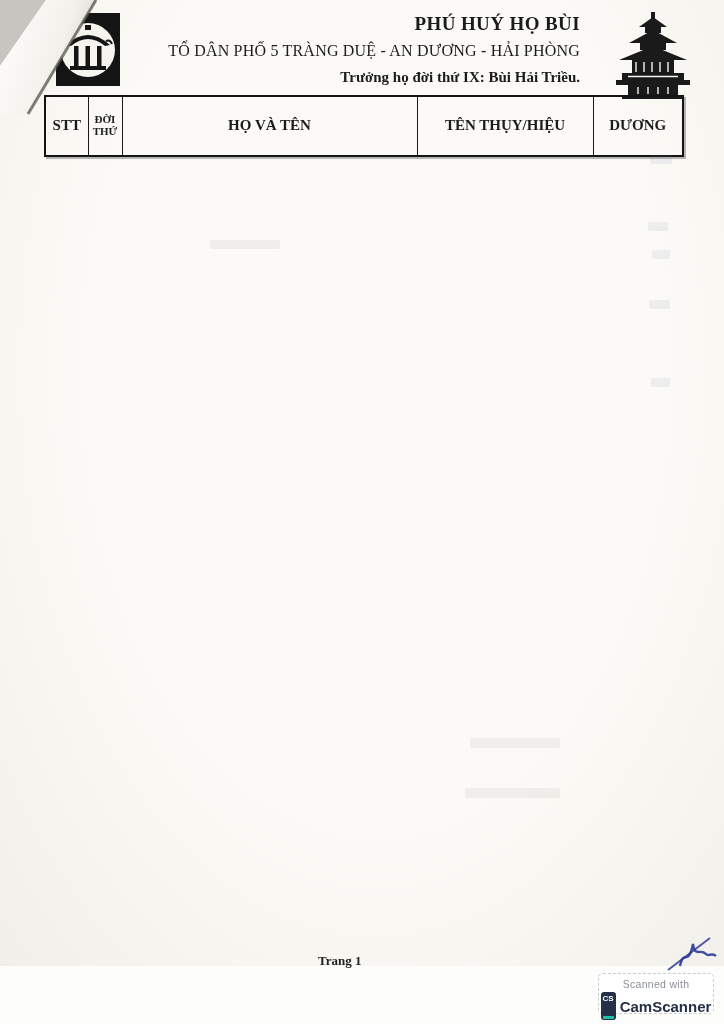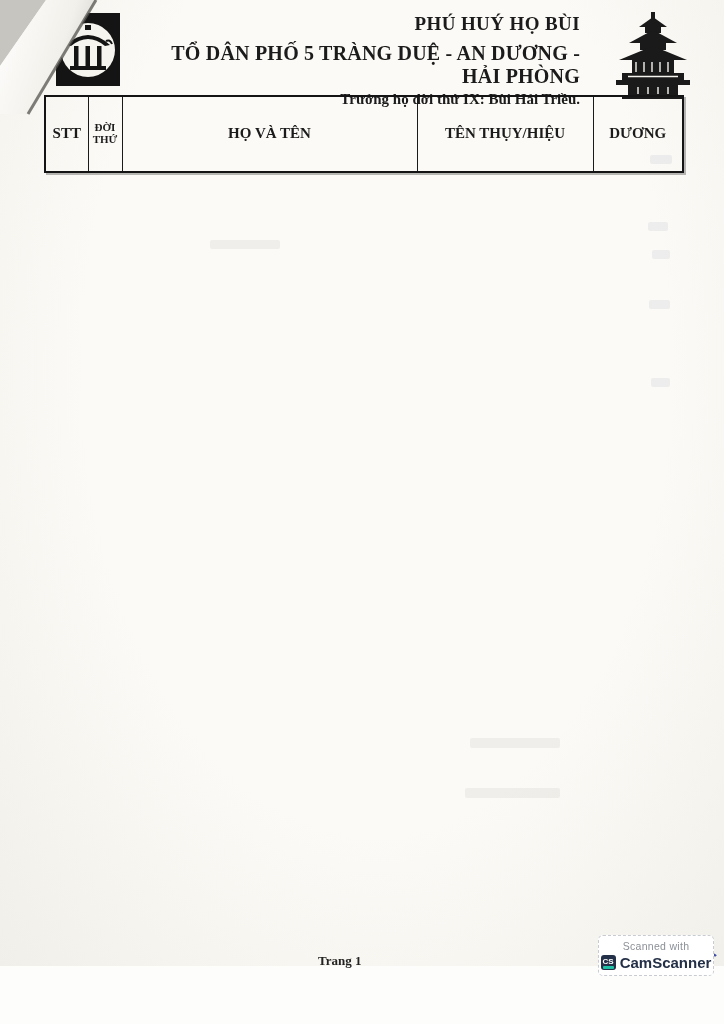--- a/index.html
+++ b/index.html
@@ -14,65 +14,65 @@
     background:radial-gradient(ellipse at 52% 38%, #fbfaf6 55%, #f1efe9 100%);
   }
   .bottom-strip {
     position:absolute; left:0; top:966px; width:724px; height:58px;
     background:#fdfdfc;
   }
 
   
   .titles { position:absolute; left:150px; top:13px; width:430px; text-align:right; }
   .title-main { font-size:19px; font-weight:700; letter-spacing:.4px; }
-  .title-sub  { font-size:20px; font-weight:700; margin-top:7px; letter-spacing:.2px; }
-  .title-line3{ font-size:15px; font-weight:700; margin-top:3px; }
+  .title-sub  { font-size:16px; font-weight:400; margin-top:7px; letter-spacing:.2px; }
+  .title-line3{ font-size:15px; font-weight:700; margin-top:9px; }
 
   .seal { position:absolute; left:56px; top:13px; width:64px; height:73px; }
   .pagoda { position:absolute; left:598px; top:10px; width:110px; height:100px; }
 
   
   .curl { position:absolute; left:0; top:0; width:112px; height:118px; pointer-events:none; }
 
   
   table.gen {
     position:absolute; left:44px; top:95px; width:638px;
     border-collapse:collapse; table-layout:fixed;
     box-shadow:2px 2px 0 rgba(55,55,55,.35);
   }
   table.gen th, table.gen td {
     border:1.4px solid #1a1a1a;
-    padding:16px 4px; overflow:hidden; white-space:nowrap;
+    padding:8px 4px; overflow:hidden; white-space:nowrap;
   }
   table.gen { border:2.2px solid #141414; }
   thead th {
     height:42px; font-size:15px; font-weight:700; text-align:center;
     border-bottom-width:2.2px; line-height:1.05;
   }
   th.col-doi { font-size:11px; }
 
   .page-label { position:absolute; left:318px; top:953px; font-size:13px; font-weight:600; color:#222; }
 
   
   .smudge { position:absolute; background:rgba(95,112,160,.09); border-radius:2px; filter:blur(.6px); }
   .smudge.gray { background:rgba(80,80,80,.07); }
 
   
   .pen { position:absolute; left:664px; top:932px; width:56px; height:42px; }
 
   
   .badge {
-    position:absolute; left:598px; top:935px; width:114px; height:39px;
+    position:absolute; left:598px; top:973px; width:114px; height:39px;
     background:#fff; border:1.6px dashed #c8ccd2; border-radius:5px;
     font-family:"Liberation Sans", sans-serif; text-align:center;
   }
   .badge-line1 { font-size:10.5px; color:#8b9097; margin-top:4px; letter-spacing:.3px; }
   .badge-line2 { display:flex; align-items:center; justify-content:center; gap:4px; margin-top:2px; }
   .cs-logo {
-    width:15px; height:15px; border-radius:3px; background:#243047;
+    width:15px; height:28px; border-radius:3px; background:#243047;
     color:#fff; font-size:8px; font-weight:700; line-height:13px;
     position:relative; display:inline-block;
   }
   .cs-logo::after {
     content:""; position:absolute; left:2px; right:2px; bottom:1.5px; height:2.3px;
     background:#1ec3a6; border-radius:1px;
   }
   .badge-brand { font-size:15px; font-weight:700; color:#243047; }
 </style>
 </head>

